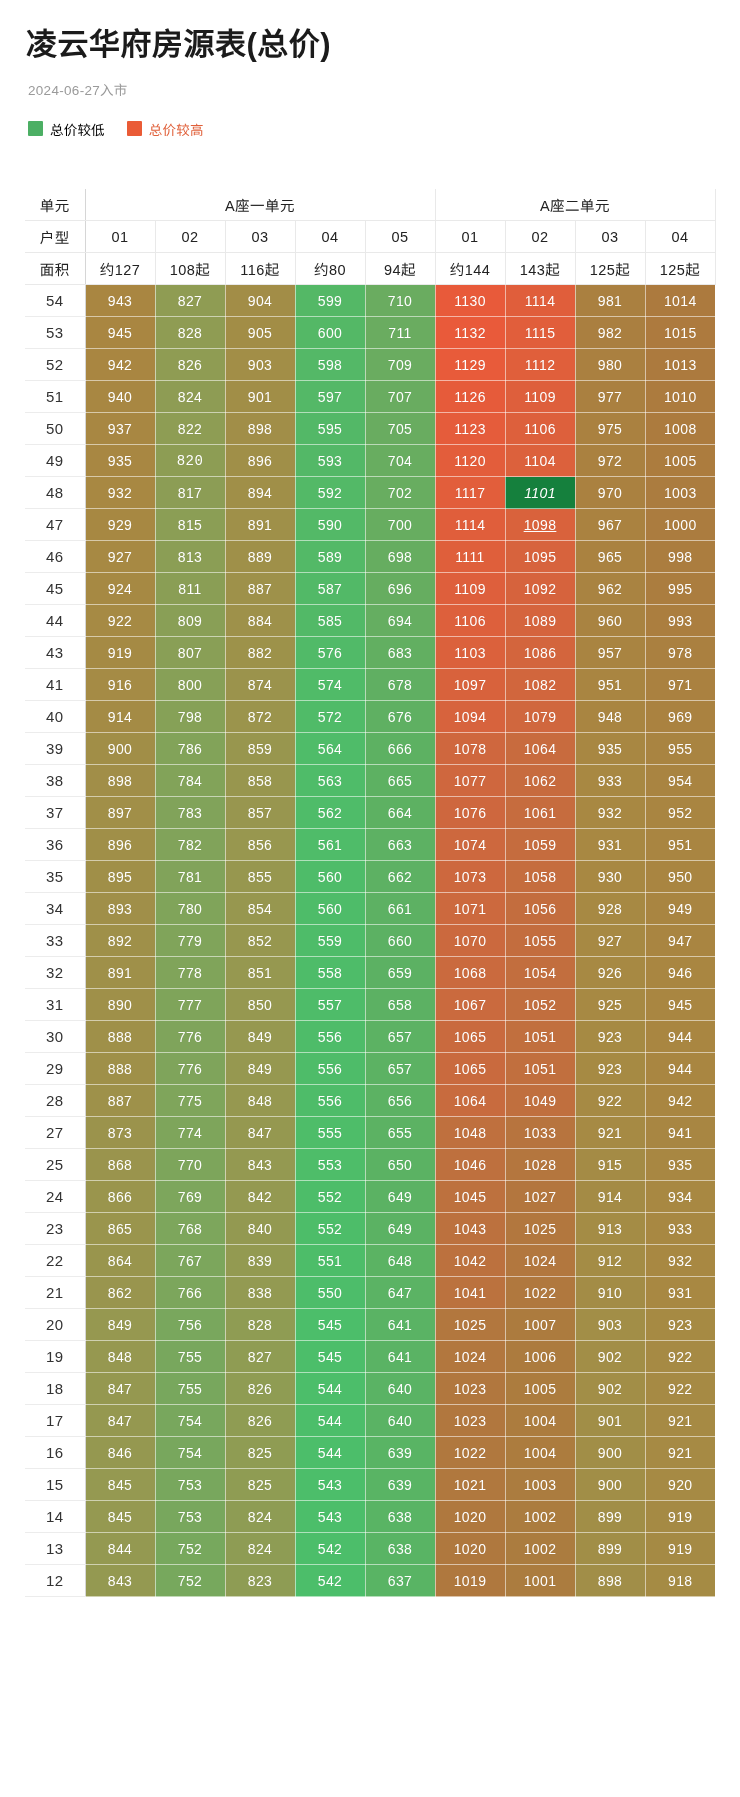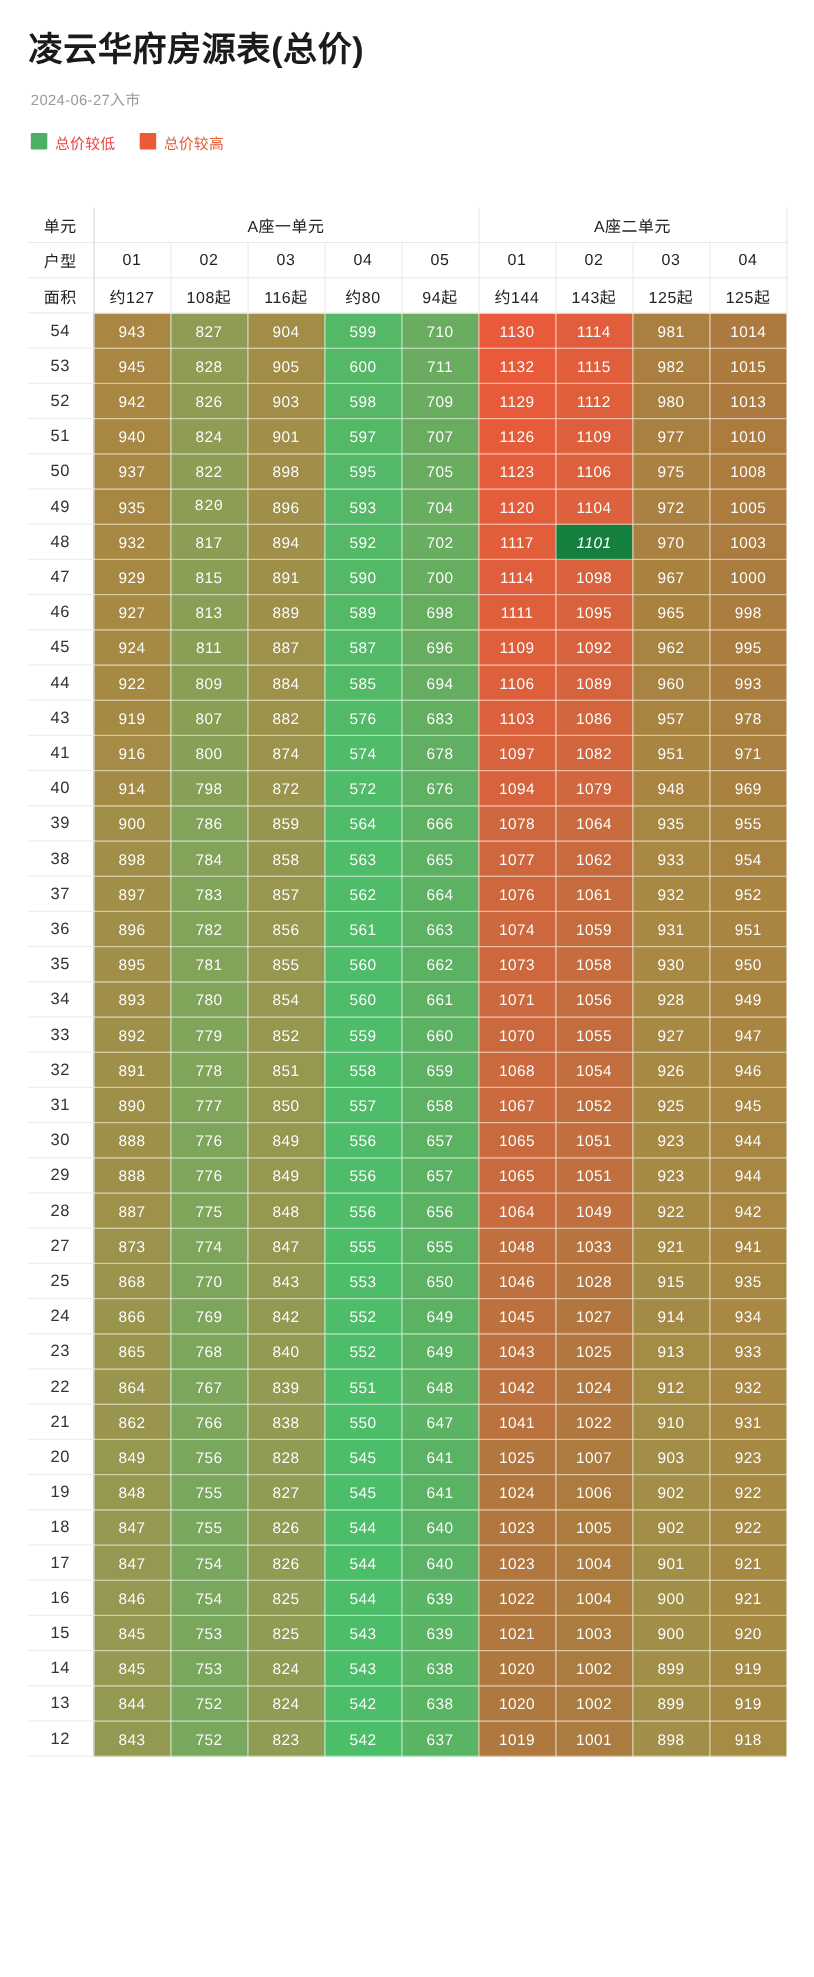--- a/index.html
+++ b/index.html
@@ -49,21 +49,21 @@
   }
   .legend-swatch {
     width: 15px; height: 15px;
     border-radius: 1px;
     display: inline-block;
   }
   .legend-label {
     font-size: 13.5px;
     letter-spacing: 0.2px;
   }
-  .legend-low  .legend-label { color: #ef4444; }
+  .legend-low  .legend-label { color: #000000; }
   .legend-high .legend-label { color: #e0603a; }
 
   
   #table-wrap {
     margin-top: 50px;
     padding: 0 25px 0 25px;
   }
   table#housing-table {
     border-collapse: collapse;
     width: 690px;
@@ -283,21 +283,21 @@
           <td class="price-cell last-col" style="background: rgb(171, 124, 63);">1003</td>
         </tr>
         <tr>
           <td class="floor-cell">47</td>
           <td class="price-cell" style="background: rgb(167, 136, 66);">929</td>
           <td class="price-cell" style="background: rgb(139, 158, 85);">815</td>
           <td class="price-cell" style="background: rgb(159, 144, 73);">891</td>
           <td class="price-cell" style="background: rgb(83, 185, 103);">590</td>
           <td class="price-cell" style="background: rgb(103, 173, 96);">700</td>
           <td class="price-cell" style="background: rgb(224, 94, 59);">1114</td>
-          <td class="price-cell" style="background: rgb(217, 98, 60);">1098</td>
+          <td class="price-cell" style="background: rgb(217, 98, 60); text-decoration: underline;">1098</td>
           <td class="price-cell" style="background: rgb(170, 130, 64);">967</td>
           <td class="price-cell last-col" style="background: rgb(171, 124, 63);">1000</td>
         </tr>
         <tr>
           <td class="floor-cell">46</td>
           <td class="price-cell" style="background: rgb(167, 137, 67);">927</td>
           <td class="price-cell" style="background: rgb(139, 158, 85);">813</td>
           <td class="price-cell" style="background: rgb(159, 144, 73); margin-top: 20px;">889</td>
           <td class="price-cell" style="background: rgb(83, 185, 103);">589</td>
           <td class="price-cell" style="background: rgb(102, 173, 96);">698</td>

